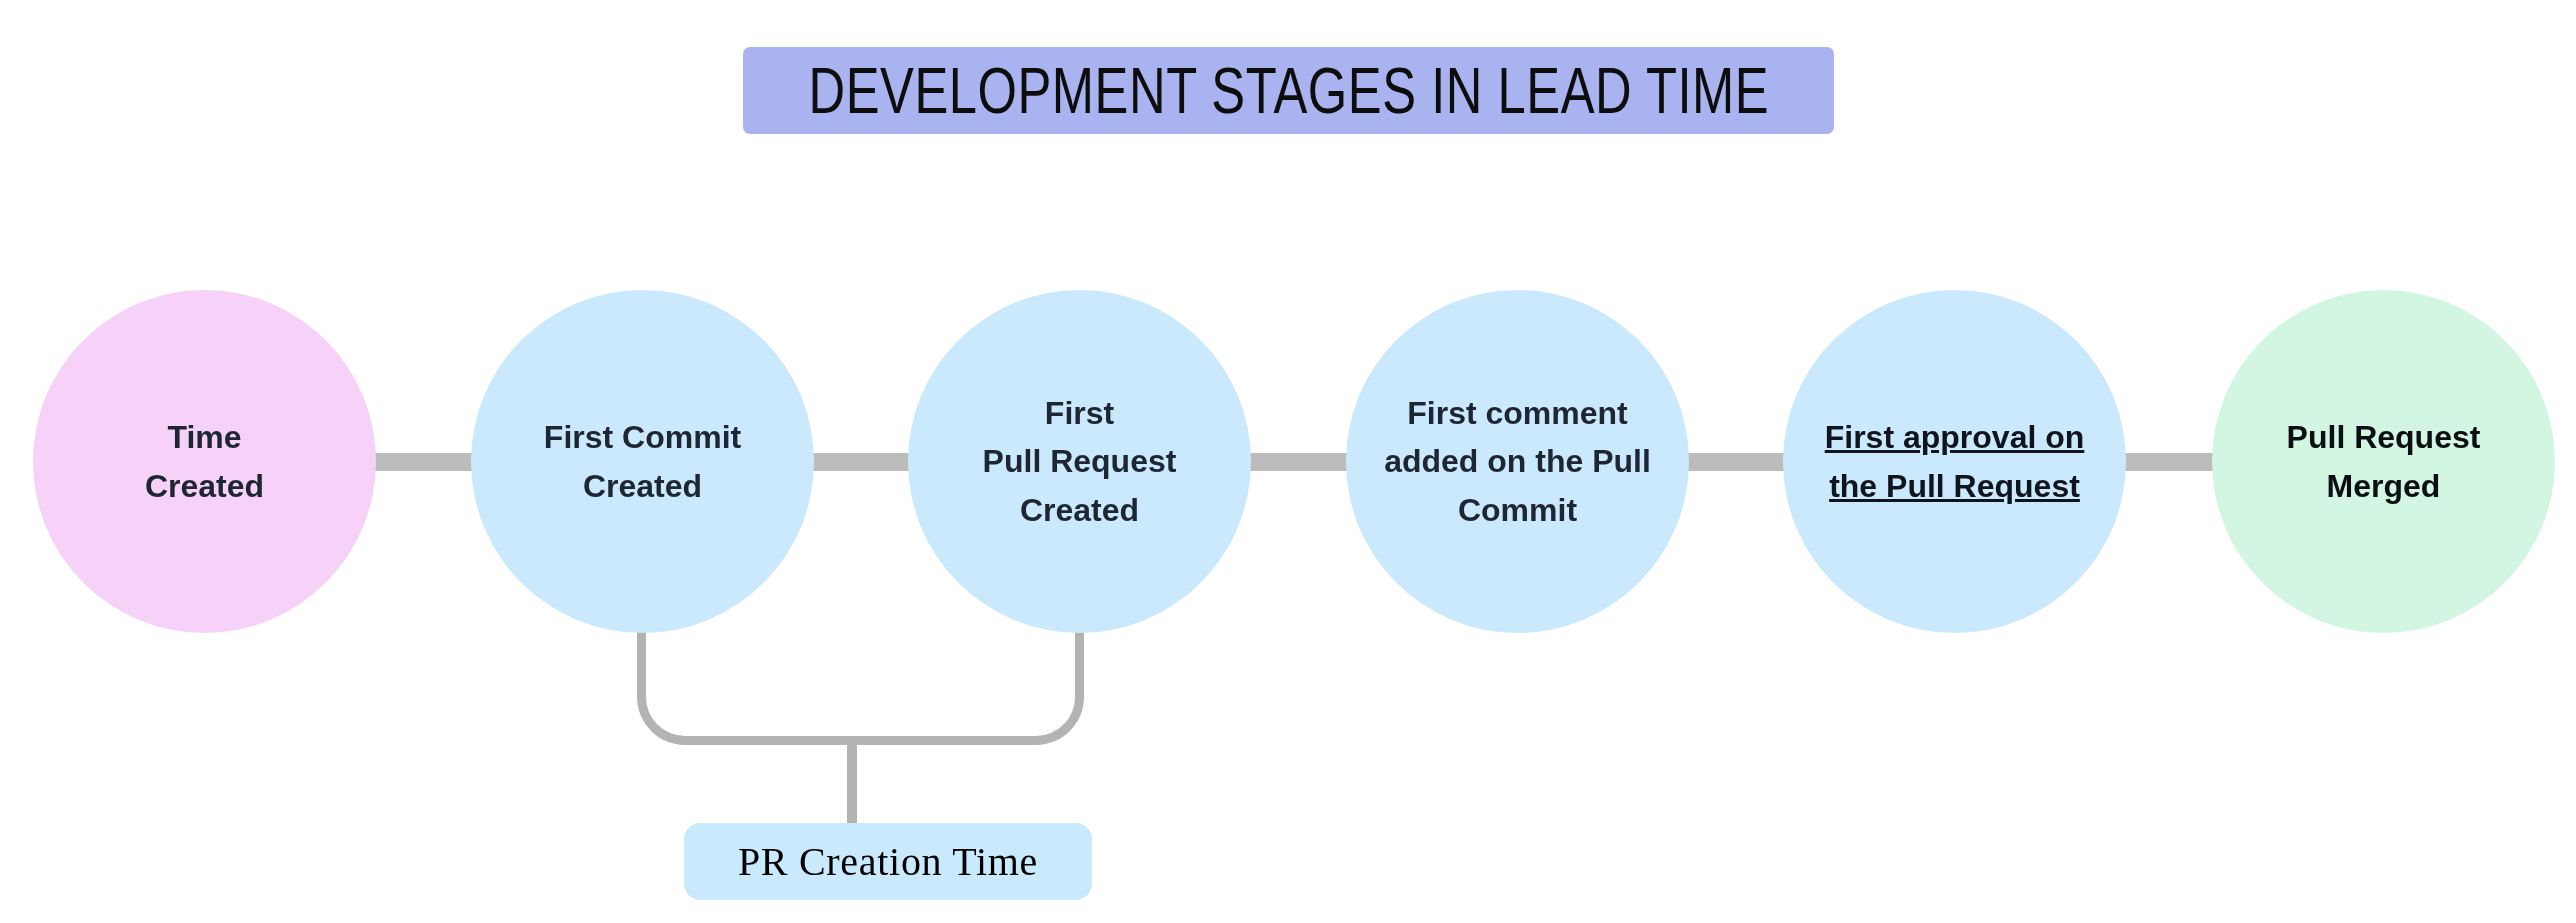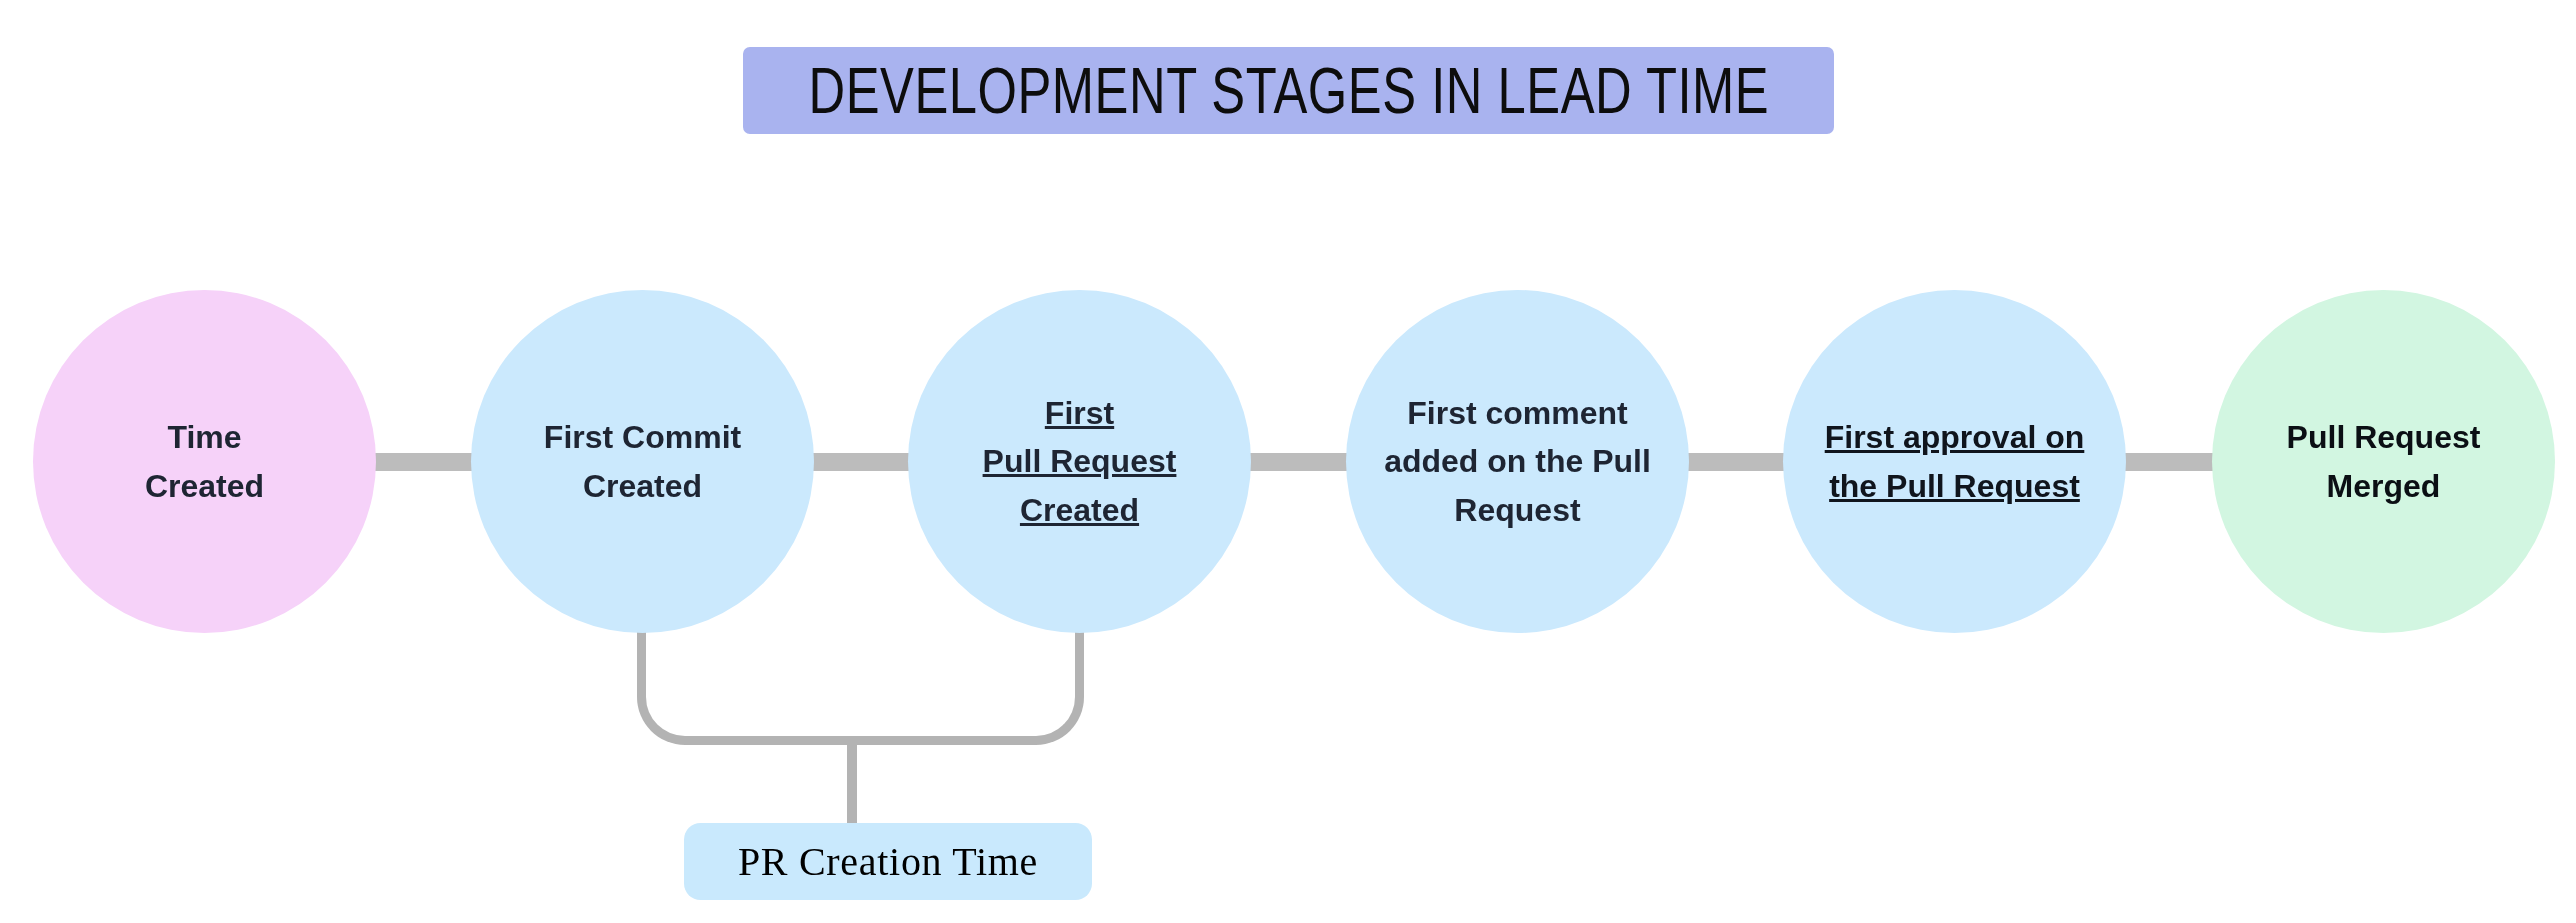--- a/index.html
+++ b/index.html
@@ -64,21 +64,21 @@
   }
   .circle .label {
     font-size: 32px;
     font-weight: bold;
     line-height: 1.52;
     white-space: pre-line;
     padding: 0 13.7px;
   }
   .pos-1 { left: 33px; }
   .pos-2 { left: 471px; }
-  .pos-3 { left: 908px; text-decoration: underline; }
+  .pos-3 { left: 908px; }
   .pos-4 { left: 1346px; }
   .pos-5 { left: 1783px; }
   .pos-6 { left: 2212px; }
 
   
   .bracket {
     position: absolute;
     left: 637px;
     top: 632px;
     width: 447px;
@@ -148,21 +148,21 @@
 
   <div class="circle pos-3" style="background: rgb(203, 233, 253); color: rgb(30, 37, 51);">
     <span class="label">First
 Pull Request
 Created</span>
   </div>
 
   <div class="circle pos-4" style="background: rgb(203, 233, 253); color: rgb(30, 37, 51);">
     <span class="label">First comment
 added on the Pull
-Request</span>
+Commit</span>
   </div>
 
   <div class="circle pos-5" style="background: rgb(203, 233, 253); color: rgb(16, 21, 29); text-decoration: underline;">
     <span class="label">First approval on
 the Pull Request</span>
   </div>
 
   <div class="circle pos-6" style="background: rgb(210, 246, 225); color: rgb(11, 15, 20);">
     <span class="label">Pull Request
 Merged</span>

